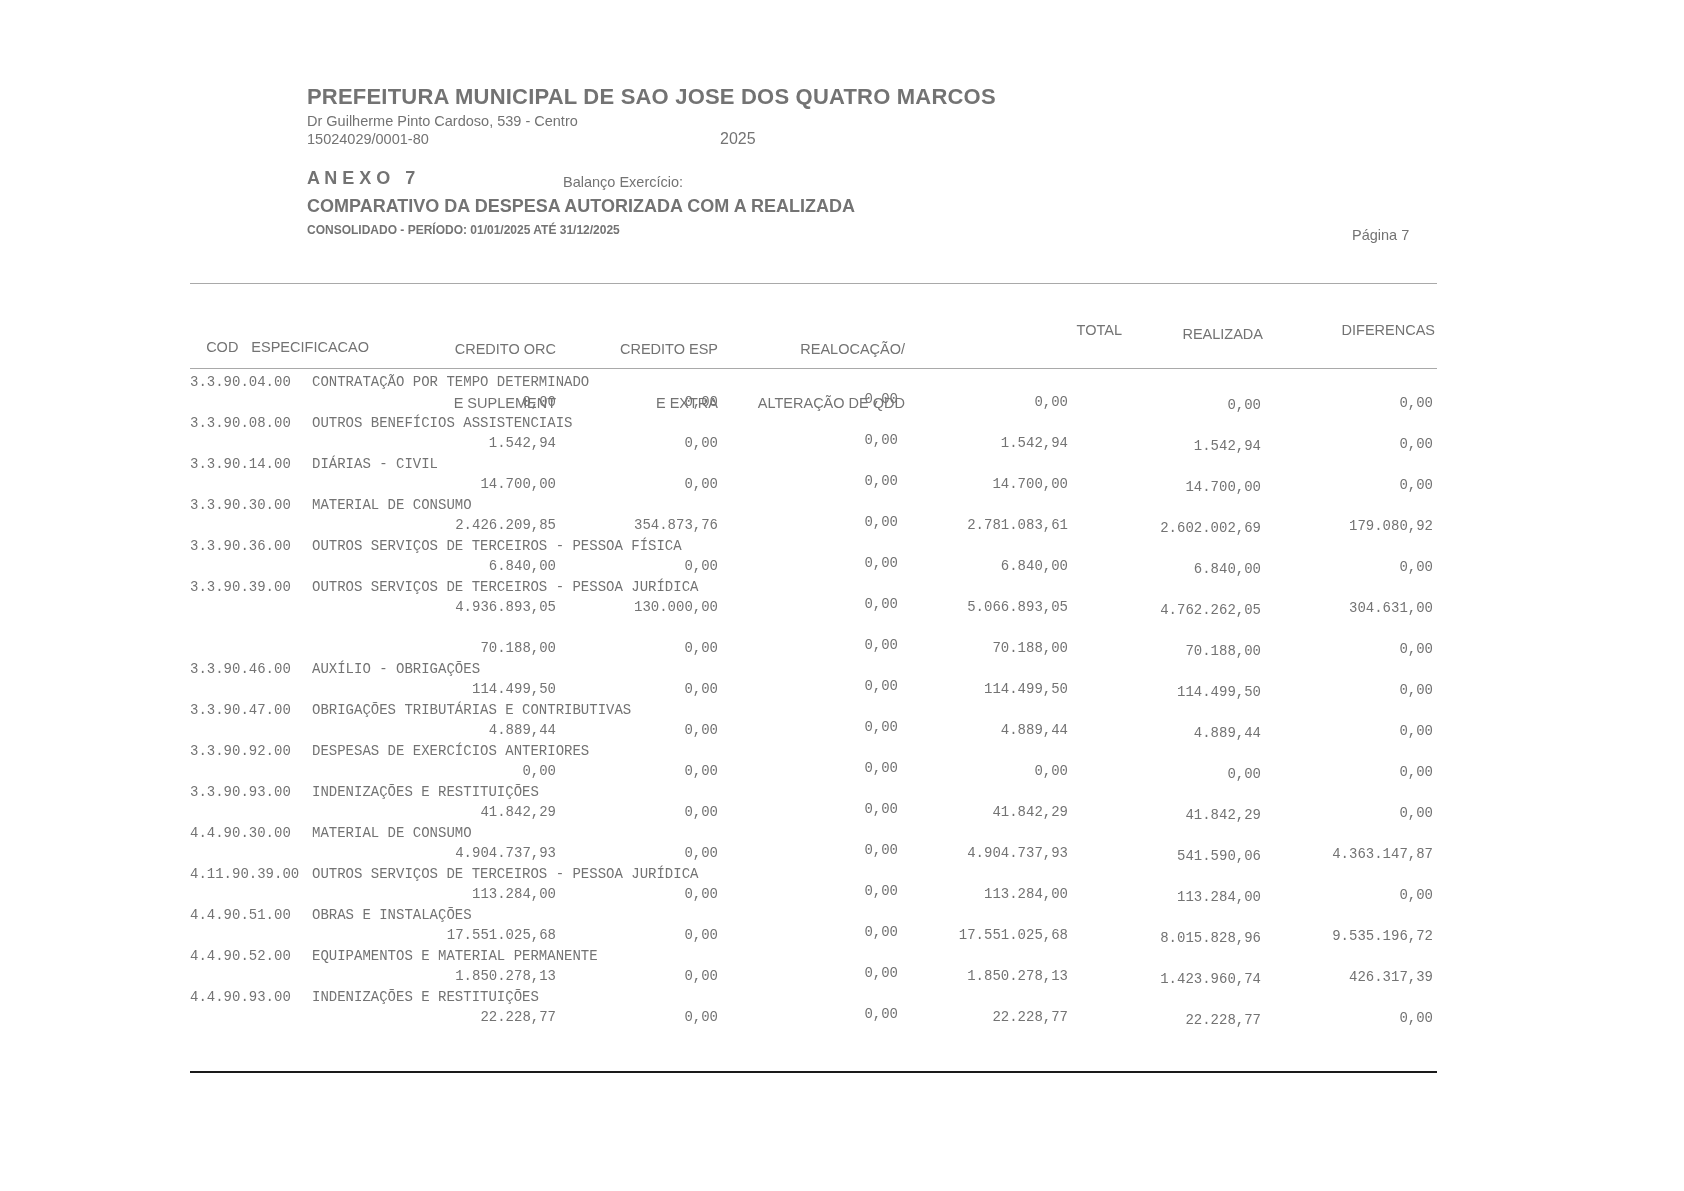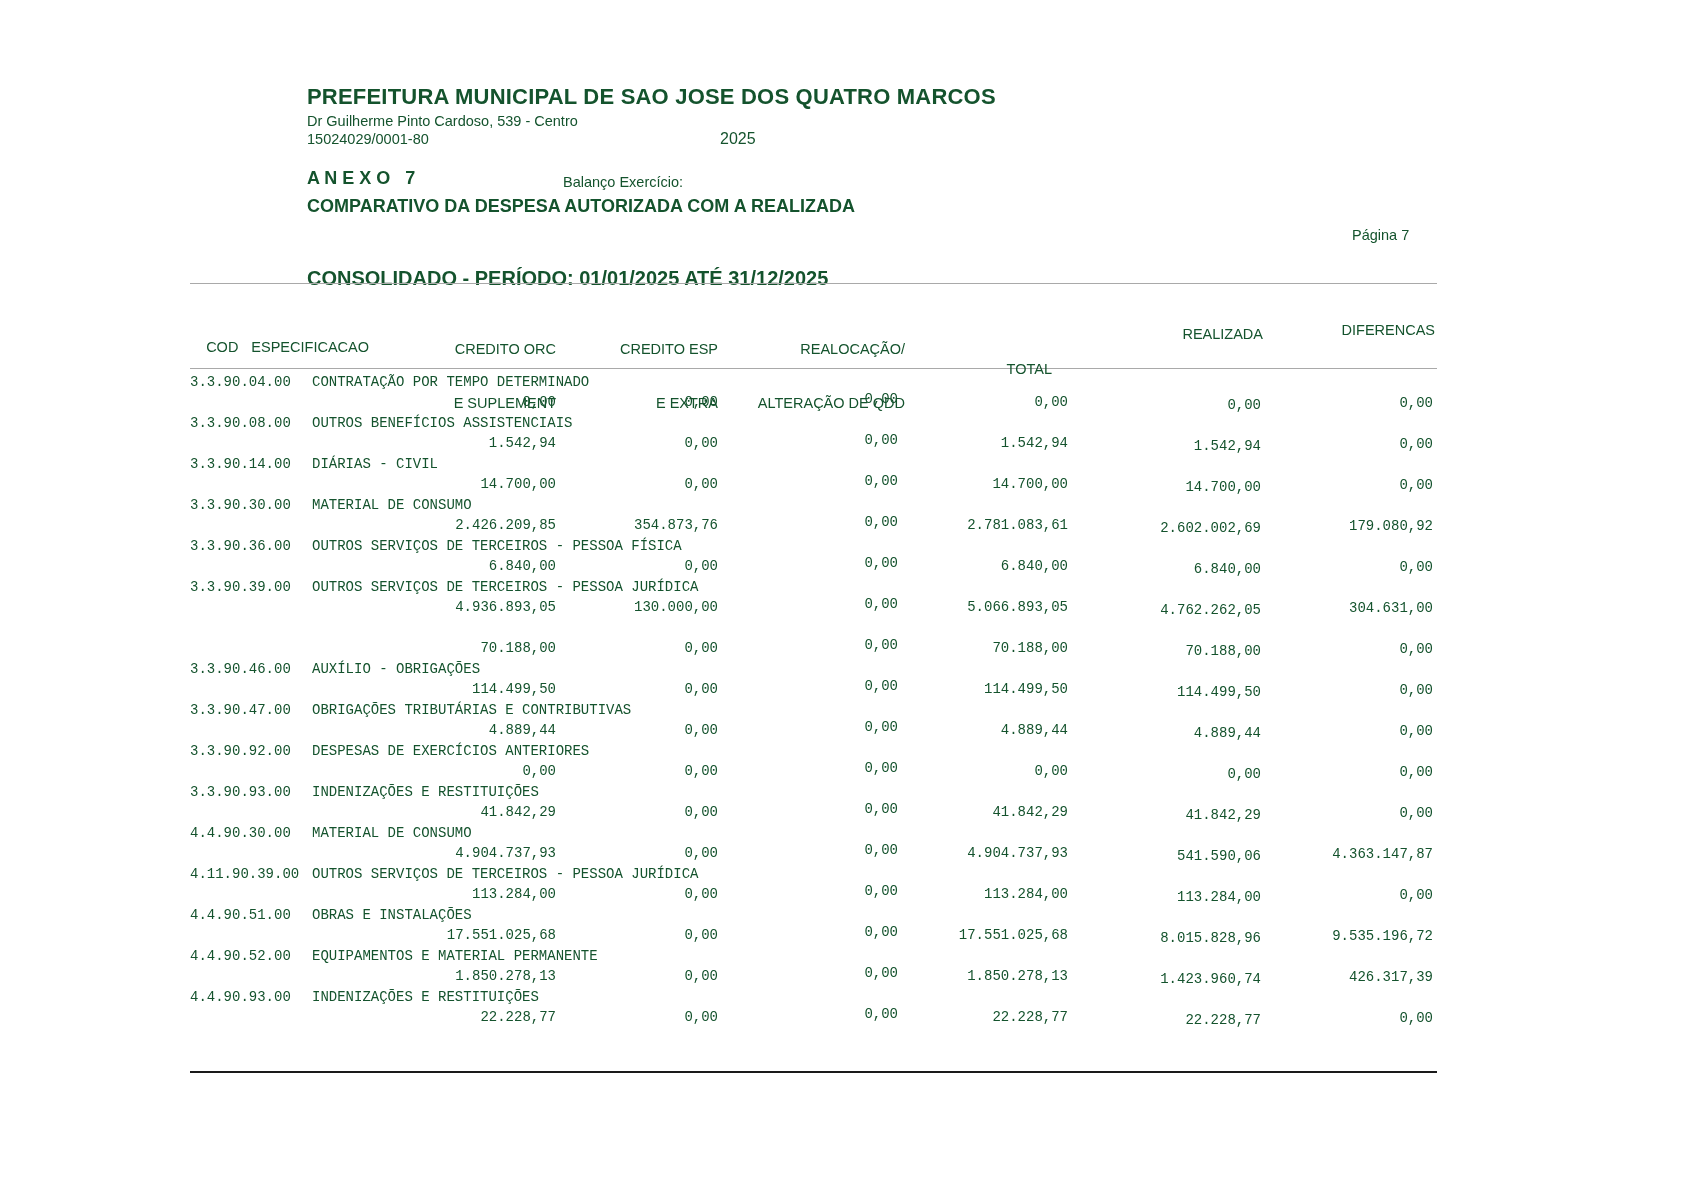--- a/index.html
+++ b/index.html
@@ -2,51 +2,51 @@
 <html><head>
 <meta charset="utf-8">
 <style>
   * { box-sizing: border-box; }
   html, body { margin: 0; padding: 0; background: #ffffff; }
   .page {
     position: relative;
     width: 1684px;
     height: 1191px;
     background: #ffffff;
-    color: #14532d;
+    color: #737373;
     font-family: "Liberation Sans", sans-serif;
     overflow: hidden;
   }
   .abs { position: absolute; }
 
   
   .org      { left: 307px; top: 84px;  font-size: 22px; font-weight: bold; letter-spacing: .2px; white-space: pre; }
   .addr     { left: 307px; top: 113px; font-size: 14.5px; }
   .cnpj     { left: 307px; top: 131px; font-size: 14.5px; }
   .bal-label{ left: 563px; top: 130px; font-size: 14.5px; margin-top: 44px; }
   .bal-year { left: 720px; top: 130px; font-size: 16px; text-align: center; }
   .annex    { left: 307px; top: 168px; font-size: 18px; font-weight: bold; white-space: pre; }
   .rtitle   { left: 307px; top: 196px; font-size: 18px; font-weight: bold; }
-  .period   { left: 307px; top: 223px; font-size: 20px; font-weight: bold; margin-top: 44px; }
+  .period   { left: 307px; top: 223px; font-size: 12px; font-weight: bold; }
   .pagenum  { left: 1352px; top: 227px; font-size: 14.5px; }
 
   
   .rule  { left: 190px; width: 1247px; height: 1px; background: #a9a9a9; }
   .rule1 { top: 283px; }
   .rule2 { top: 368px; }
   .rule3 { top: 1071px; height: 2px; background: #1a1a1a; }
 
   
   .th { font-size: 14.5px; line-height: 18px; text-align: right; white-space: pre; }
   .th-cod  { left: 190px; top: 320px; font-size: 14.5px; text-align: left; }
   .th-cod .gap { display: inline-block; width: 13px; }
   .th-c1 { left: 406px;  top: 304px; width: 150px; }
   .th-c2 { left: 568px;  top: 304px; width: 150px; }
   .th-c3 { left: 705px;  top: 304px; width: 200px; }
-  .th-c4 { left: 902px;  top: 321px; width: 150px; margin-top: 39px; }
+  .th-c4 { left: 972px;  top: 321px; width: 150px; }
   .th-c5 { left: 1113px; top: 325px; width: 150px; }
   .th-c6 { left: 1285px; top: 321px; width: 150px; }
 
   
   .tbody { left: 0; top: 374px; width: 100%; }
   .row-pair { position: relative; height: 41px; font-family: Liberation Mono, monospace; }
   .line { position: absolute; left: 0; right: 0; height: 20px; font-size: 14px; }
   .code-line { top: 0; }
   .val-line  { top: 20px; }
   .code { position: absolute; left: 190px; white-space: pre; }

